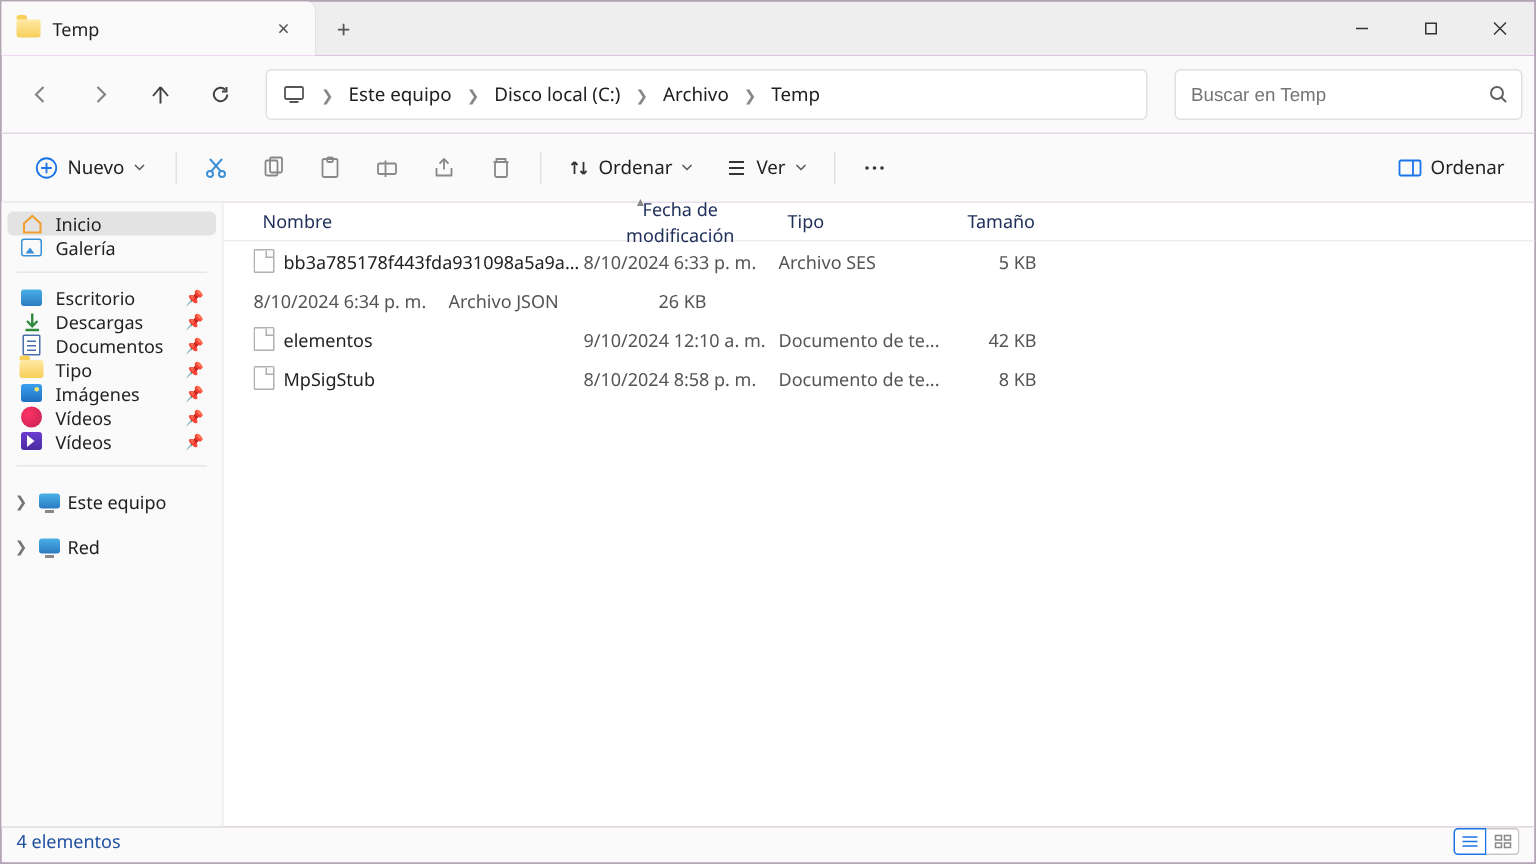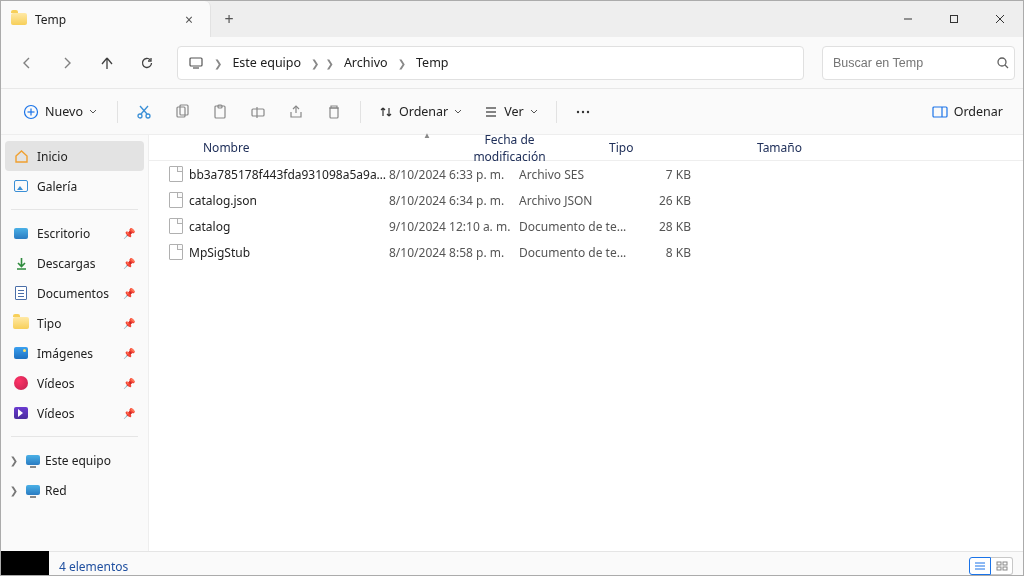--- a/index.html
+++ b/index.html
@@ -4,59 +4,59 @@
 <style>
   * { box-sizing: border-box; }
   html, body {
     margin: 0; padding: 0;
     width: 1024px; height: 576px; overflow: hidden;
     font-family: "Segoe UI", system-ui, sans-serif;
     font-size: 12px;
     background: #f8f8f8;
     color: #202020;
   }
-  .window { width: 1024px; height: 576px; background: #000000; display: flex; flex-direction: column; border: 1px solid #ababab; }
+  .window { width: 1024px; height: 576px; background: #a21caf; display: flex; flex-direction: column; border: 1px solid #ababab; }
   
   .titlebar { height: 36px; display: flex; align-items: stretch; background: #eeeeee; }
   .tab { display: flex; align-items: center; gap: 8px; padding: 0 10px; width: 210px; background: #fafafa; border-top-right-radius: 6px; border-right: 1px solid #e2e2e2; }
   .tab .folder-icon { width: 16px; height: 12px; background: linear-gradient(#ffe9a6,#f7cf59); border-radius: 2px; position: relative; }
   .tab .folder-icon::before { content:""; position:absolute; top:-3px; left:0; width:7px; height:3px; background:#f7cf59; border-radius:2px 2px 0 0;}
   .tab-title { flex:1; font-size:12px; color:#222; }
   .tab-close { width:22px; text-align:center; color:#555; font-size:14px; cursor:pointer; }
   .new-tab { width:36px; display:flex; align-items:center; justify-content:center; color:#555; font-size:16px; cursor:pointer; }
   .title-spacer { flex:1; }
   .win-controls { display:flex; }
   .win-btn { width:46px; display:flex; align-items:center; justify-content:center; color:#333; cursor:pointer; font-size:12px;}
   .win-btn svg { width:10px; height:10px; }
   
   .navbar { height:52px; background:#fafafa; border-bottom:1px solid #e8e8e8; display:flex; align-items:center; padding:0 8px; gap:4px; }
   .nav-btn { width:36px; height:32px; display:flex; align-items:center; justify-content:center; color:#808080; border-radius:4px; }
   .nav-btn.en { color:#404040; cursor:pointer; }
   .breadcrumb { flex:1; height:34px; margin:0 8px; background:#fff; border:1px solid #e0e0e0; border-radius:4px; display:flex; align-items:center; padding:0 4px; gap:2px; }
   .bc-start { width:28px; height:28px; display:flex; align-items:center; justify-content:center; color:#555; }
   .bc-sep { color:#888; padding:0 2px; font-size:10px; }
   .bc-item { padding:4px 6px; border-radius:3px; cursor:pointer; color:#202020; font-size:12.5px;}
-  .search { width:193px; height:34px; margin-left:6px; background:#fff; border:1px solid #e0e0e0; border-radius:4px; display:flex; align-items:center; padding:0 8px; }
+  .search { width:232px; height:34px; margin-left:6px; background:#fff; border:1px solid #e0e0e0; border-radius:4px; display:flex; align-items:center; padding:0 8px; }
   .search input { border:none; outline:none; flex:1; font-size:12.5px; color:#333; background:transparent; }
   .search-icon { color:#606060; }
   
   .toolbar { height:46px; background:#fafafa; border-bottom:1px solid #eee; display:flex; align-items:center; padding:0 12px; gap:6px; }
   .tb-btn { height:32px; padding:0 8px; display:flex; align-items:center; justify-content:center; gap:6px; border-radius:4px; color:#888; }
   .tb-btn.en { color:#333; cursor:pointer; }
   .tb-new { border:none; color:#1a73e8; gap:6px; padding:0 10px; font-size:13px; }
   .tb-new svg { color:#1a73e8; }
   .tb-sep { width:1px; height:22px; background:#e2e2e2; margin:0 4px; }
   .tb-spacer { flex:1; }
   .tb-label { color:#222; font-size:12.5px; }
   
   .body { flex:1; display:flex; background:#fff; min-height:0; }
   
   .sidebar { width:148px; background:#fafafa; border-right:1px solid #eee; padding:6px 4px; overflow:auto; }
   .side-group-sep { height:1px; background:#e5e5e5; margin:8px 6px; }
-  .side-item { height:30px; display:flex; align-items:center; gap:8px; padding:0 8px; border-radius:4px; cursor:pointer; color:#222; }
+  .side-item { height:16px; display:flex; align-items:center; gap:8px; padding:0 8px; border-radius:4px; cursor:pointer; color:#222; }
   .side-item.selected { background:#e3e3e3; }
   .pin { margin-left:auto; color:#999; font-size:10px; }
   .ico { width:16px; height:16px; display:flex; align-items:center; justify-content:center; }
   .ico-folder { width:16px; height:12px; background:linear-gradient(#ffe9a6,#f7cf59); border-radius:2px; position:relative; }
   .ico-folder::before{content:"";position:absolute;top:-3px;left:0;width:7px;height:3px;background:#f7cf59;border-radius:2px 2px 0 0;}
   .ico-gallery { width:14px;height:12px;border:1.5px solid #3a8fd6;border-radius:2px;position:relative;}
   .ico-gallery::after{content:"";position:absolute;left:2px;bottom:1px;width:0;height:0;border-left:3px solid transparent;border-right:3px solid transparent;border-bottom:4px solid #3a8fd6;}
   .ico-desktop{width:14px;height:11px;background:linear-gradient(#4ab0e6,#2a7bc2);border-radius:2px;}
   .ico-down svg{color:#2e8b3d;}
   .ico-doc{width:12px;height:14px;background:#fff;border:1.5px solid #4a6ea8;border-radius:1px;position:relative;}
@@ -68,36 +68,36 @@
   .ico-video::after{content:"";position:absolute;left:4px;top:2px;border-left:5px solid #fff;border-top:4px solid transparent;border-bottom:4px solid transparent;}
   .ico-pc{width:14px;height:10px;background:linear-gradient(#4ab0e6,#2a7bc2);border-radius:2px;position:relative;}
   .ico-pc::after{content:"";position:absolute;left:4px;bottom:-3px;width:6px;height:2px;background:#888;}
   .ico-home svg{color:#f0a030;}
   .tree-row { height:30px; display:flex; align-items:center; gap:4px; padding:0 2px; cursor:pointer; }
   .tree-chevron { width:14px; color:#777; font-size:10px; text-align:center;}
   
   .filepane { flex:1; display:flex; flex-direction:column; position:relative; }
   .resize-handle { position:absolute; top:-6px; left:274px; color:#888; font-size:8px; }
   .columns { height:26px; display:flex; align-items:center; border-bottom:1px solid #eee; color:#20305a; font-size:12px; padding-left:20px; }
-  .col { padding:0 6px; border-right:1px solid transparent;margin-left:28px; }
+  .col { padding:0 6px; border-right:1px solid transparent; }
   .col-name { width:220px; }
   .col-date { width:130px;text-align:center; }
   .col-type { width:108px; }
   .col-size { width:70px; text-align:right; }
   .rows { flex:1; overflow:auto; }
   .row { height:26px; display:flex; align-items:center; padding-left:20px; font-size:12px; color:#222; cursor:default; }
   .cell-name { width:220px; display:flex; align-items:center; gap:6px; overflow:hidden; }
   .file-ico { width:14px; height:16px; background:#fff; border:1px solid #b0b0b0; border-radius:1px; position:relative; flex-shrink:0;}
   .file-ico::after{content:"";position:absolute;right:-1px;top:-1px;width:5px;height:5px;background:#fafafa;border-left:1px solid #b0b0b0;border-bottom:1px solid #b0b0b0;}
   .cell-name span{white-space:nowrap;overflow:hidden;text-overflow:ellipsis;}
   .cell-date { width:130px; color:#555; }
   .cell-type { width:108px; color:#555; white-space:nowrap; overflow:hidden; text-overflow:ellipsis; }
   .cell-size { width:70px; color:#555; text-align:right; padding-right:6px;}
   
-  .status { height:24px; border-top:1px solid #e5e5e5; background:#fafafa; display:flex; align-items:flex-end; padding:0 10px; font-size:12px; color:#2050a0;margin-left:48px; }
+  .status { height:24px; border-top:1px solid #e5e5e5; background:#fafafa; display:flex; align-items:flex-start; padding:0 10px; font-size:12px; color:#2050a0; }
   .status-spacer{flex:1;}
   .view-toggle{display:flex;gap:0;}
   .vt-btn{width:22px;height:18px;border:1px solid #c8c8c8;display:flex;align-items:center;justify-content:center;cursor:pointer;background:#fff;}
   .vt-btn.active{border-color:#1a73e8;color:#1a73e8;}
   .vt-btn:first-child{border-radius:3px 0 0 3px;}
   .vt-btn:last-child{border-radius:0 3px 3px 0;border-left:none;}
   svg{display:block;}
 </style>
 </head>
 <body>
@@ -158,20 +158,21 @@
     <div class="breadcrumb">
       <div class="bc-start">
           <svg width="14" height="14" viewBox="0 0 14 14">
             <rect x="1" y="2" width="12" height="8" rx="1" fill="none" stroke="#555" stroke-width="1.2"></rect>
             <line x1="4" y1="12" x2="10" y2="12" stroke="#555" stroke-width="1.2"></line>
           </svg>
         </div>
       <span class="bc-sep">❯</span>
       <span class="bc-item">Este equipo</span>
       <span class="bc-sep">❯</span>
+      <span class="bc-item">Disco local (C:)</span>
       <span class="bc-sep">❯</span>
       <span class="bc-item">Archivo</span>
       <span class="bc-sep">❯</span>
       <span class="bc-item">Temp</span>
     </div>
 
     <div class="search">
       <input placeholder="Buscar en Temp" style="">
       <span class="search-icon">
           <svg width="14" height="14" viewBox="0 0 14 14">
@@ -371,39 +372,35 @@
         <div class="col col-size">Tamaño</div>
       </div>
       <div class="rows" id="rows">
           <div class="row">
             <div class="cell-name">
               <span class="file-ico"></span>
               <span>bb3a785178f443fda931098a5a9a306b.db.ses</span>
             </div>
             <div class="cell-date">8/10/2024 6:33 p. m.</div>
             <div class="cell-type">Archivo SES</div>
-            <div class="cell-size">7 KB</div>
+            <div class="cell-size">5 KB</div>
           </div>
           <div class="row">
-            <div class="cell-name">
-              <span class="file-ico"></span>
-              <span>catalog.json</span>
-            </div>
             <div class="cell-date">8/10/2024 6:34 p. m.</div>
             <div class="cell-type">Archivo JSON</div>
             <div class="cell-size">26 KB</div>
           </div>
           <div class="row">
             <div class="cell-name">
               <span class="file-ico"></span>
-              <span>catalog</span>
+              <span>elementos</span>
             </div>
             <div class="cell-date">9/10/2024 12:10 a. m.</div>
             <div class="cell-type">Documento de te...</div>
-            <div class="cell-size">28 KB</div>
+            <div class="cell-size">42 KB</div>
           </div>
           <div class="row">
             <div class="cell-name">
               <span class="file-ico"></span>
               <span>MpSigStub</span>
             </div>
             <div class="cell-date">8/10/2024 8:58 p. m.</div>
             <div class="cell-type">Documento de te...</div>
             <div class="cell-size">8 KB</div>
           </div>

